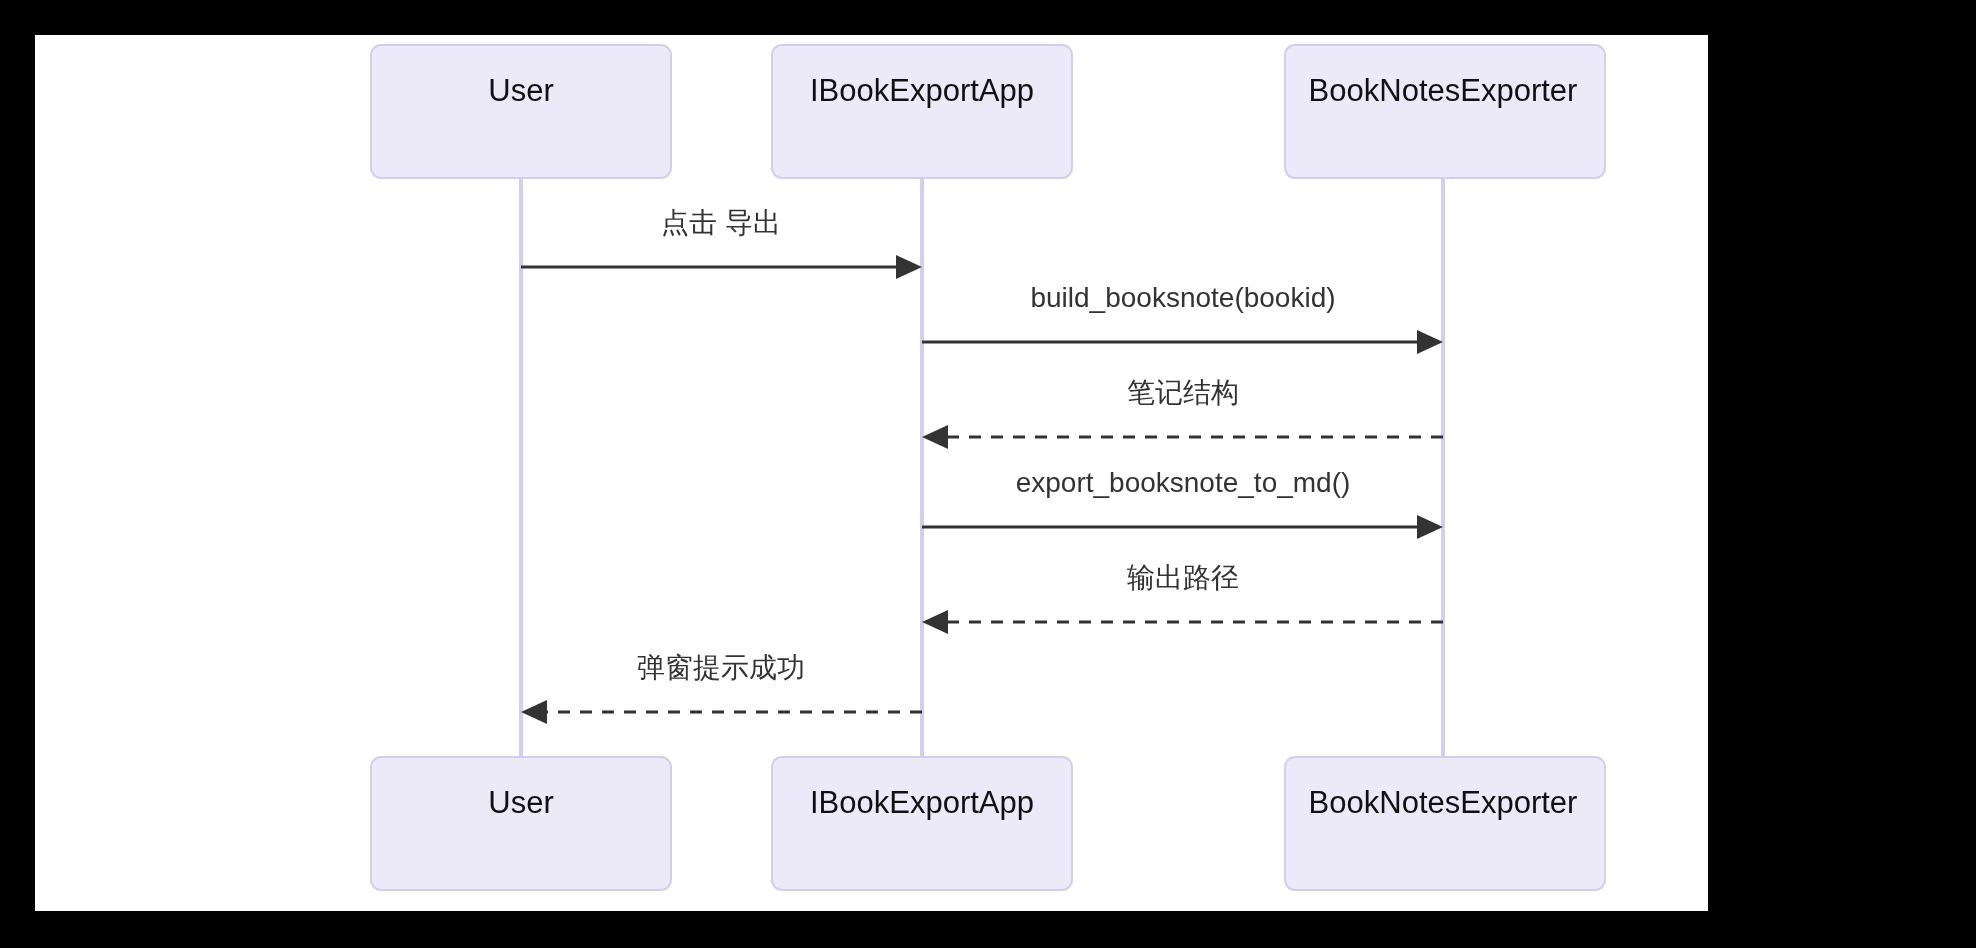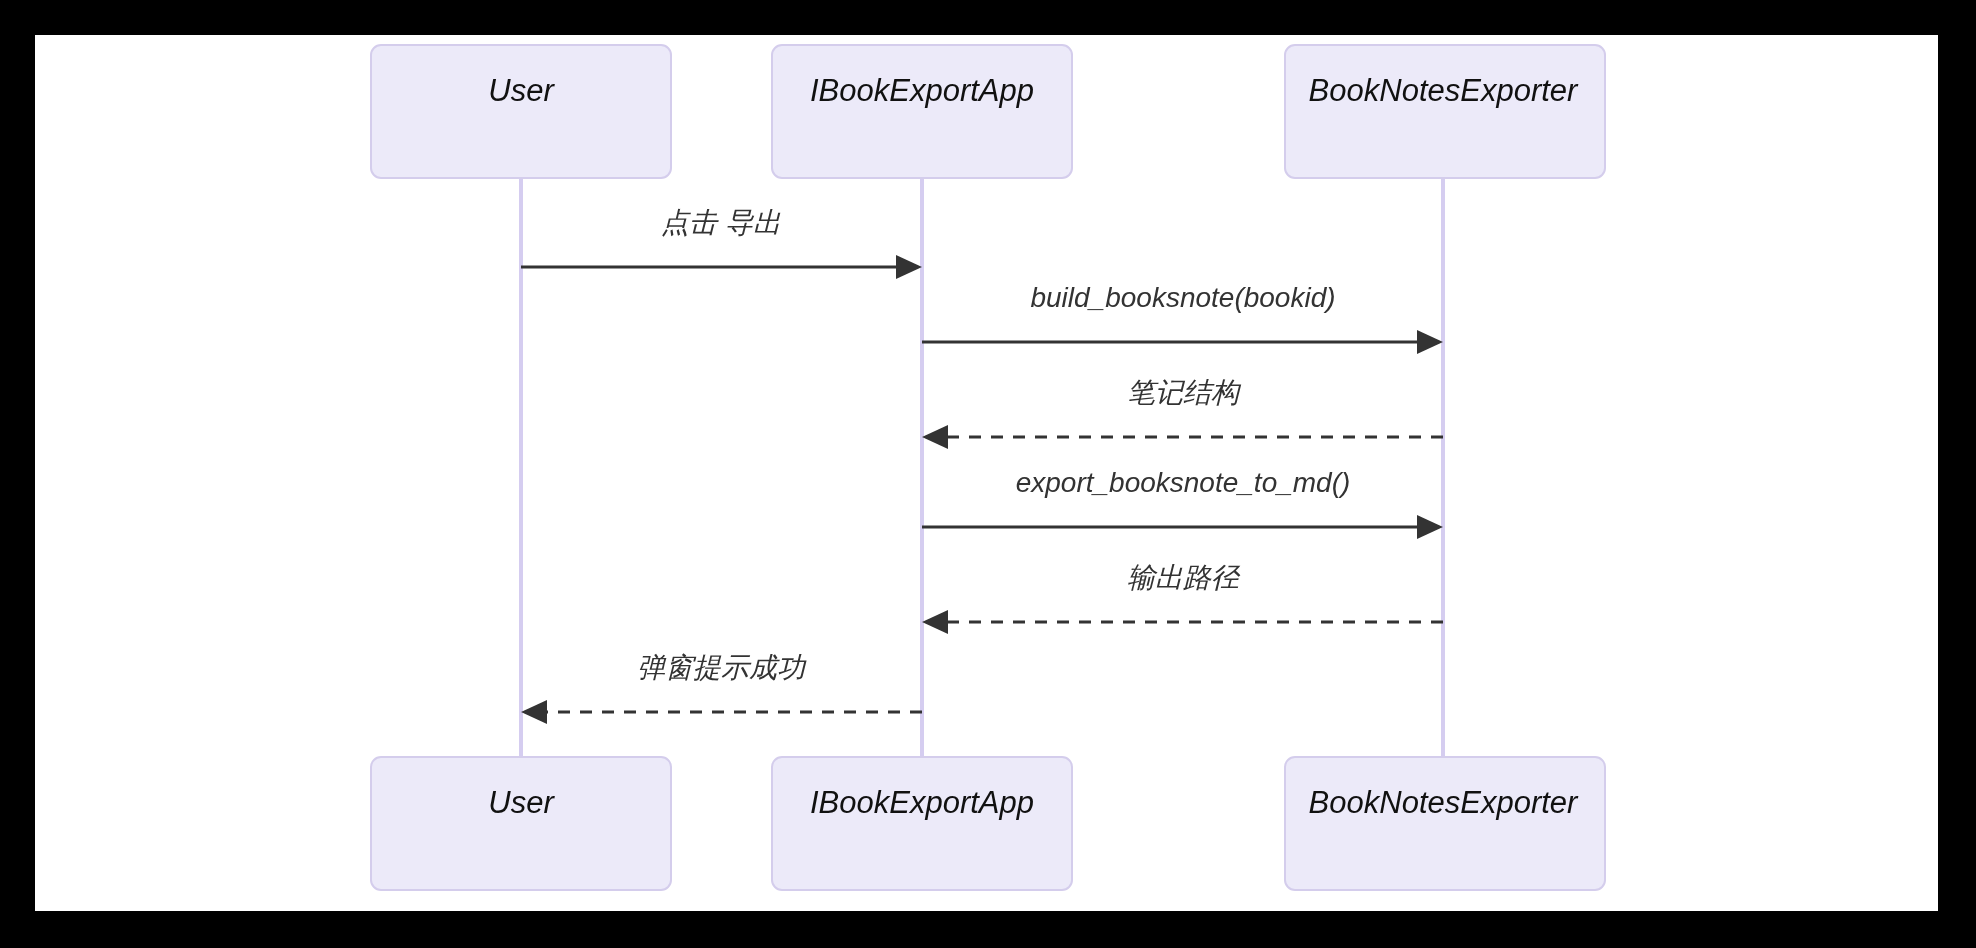--- a/index.html
+++ b/index.html
@@ -15,25 +15,24 @@
   #root {
     position: relative;
     width: 1976px;
     height: 948px;
     background: #000000;
   }
   #canvas {
     position: absolute;
     left: 35px;
     top: 35px;
-    width: 1903px;
+    width: 1673px;
     height: 876px;
     background: #ffffff;
     overflow: hidden;
-    font-style: italic;
   }
   #diagram-svg {
     position: absolute;
     left: 0;
     top: 0;
     width: 1903px;
     height: 876px;
     display: block;
   }
   .participant-box-rect {

